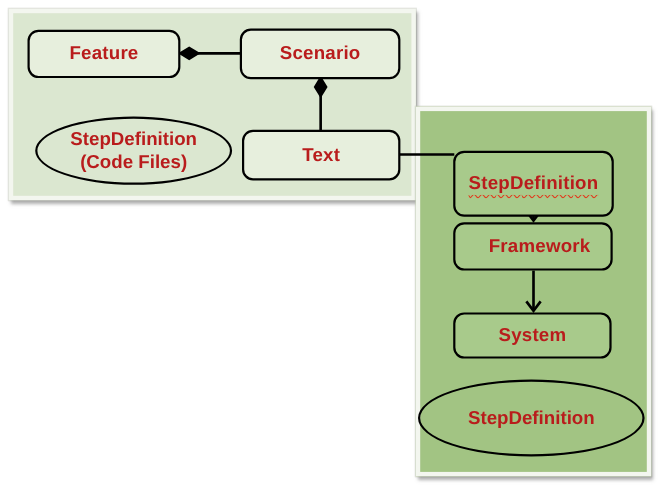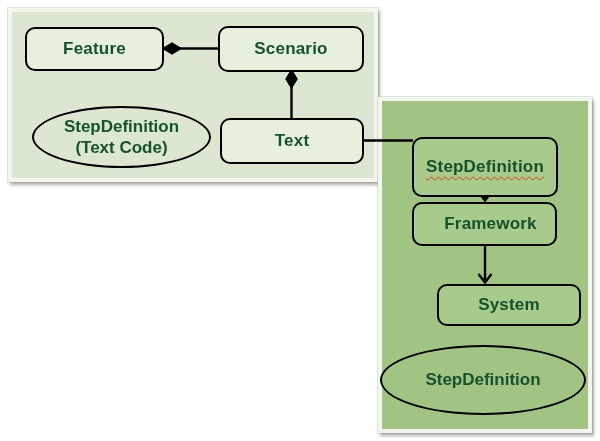--- a/index.html
+++ b/index.html
@@ -1,18 +1,18 @@
 <!DOCTYPE html>
 <html><head>
 <meta charset="utf-8">
 <style>
   html,body{margin:0;padding:0;background:#ffffff;}
   .stage{
     position:relative;width:600px;height:441px;background:#ffffff;overflow:hidden;
-    font-family:"Liberation Sans", sans-serif;color:#14532d;
+    font-family:"Liberation Sans", sans-serif;color:#b91c1c;
   }
   .panel{
     position:absolute;box-sizing:border-box;
     border:4px solid #f3f6ef;
     box-shadow:2px 3px 3px rgba(110,110,110,.55), 0 0 0 1px rgba(190,195,185,.45);
   }
   #panel-specifications{left:8px;top:8px;width:370px;height:174px;background:#dbe7d0;}
   #panel-implementation{left:378px;top:97px;width:214px;height:336px;background:#a2c483;}
 
   .node{
@@ -21,21 +21,21 @@
     display:flex;align-items:center;justify-content:center;
     font-weight:700;font-size:17px;letter-spacing:.2px;
   }
   .node.light{background:#e7efdd;}
   .node.dark{background:#a8ca8b;}
   #node-feature{left:25px;top:27px;width:139px;height:44px;}
   #node-scenario{left:218px;top:26px;width:146px;height:46px;text-align:right;}
   #node-step{left:220px;top:118px;width:144px;height:46px;}
   #node-stepdefinition{left:412px;top:104px;width:146px;height:60px;margin-top:33px;}
   #node-framework{left:412px;top:202px;width:145px;height:44px;padding-left:12px;}
-  #node-system{left:412px;top:284px;width:144px;height:42px;margin-left:25px;}
+  #node-system{left:412px;top:284px;width:144px;height:42px;}
 
   .misspelled{
     text-decoration-line:underline;
     text-decoration-style:wavy;
     text-decoration-color:#e03c1e;
     text-decoration-thickness:1px;
     text-underline-offset:4px;
   }
 
   .ellipse{
@@ -92,19 +92,19 @@
   </div>
   <div class="node dark" id="node-framework">
     <span>Framework</span>
   </div>
   <div class="node dark" id="node-system">
     <span>System</span>
   </div>
 
   <div class="ellipse" id="ellipse-specifications">
     <span>StepDefinition</span>
-    <span>(Text Code)</span>
+    <span>(Code Files)</span>
   </div>
   <div class="ellipse" id="ellipse-implementation">
     <span>StepDefinition</span>
   </div>
 
 </div>
 
 </body></html>

